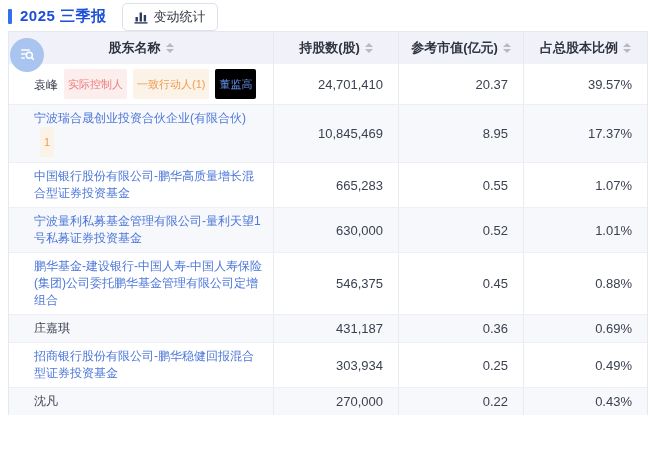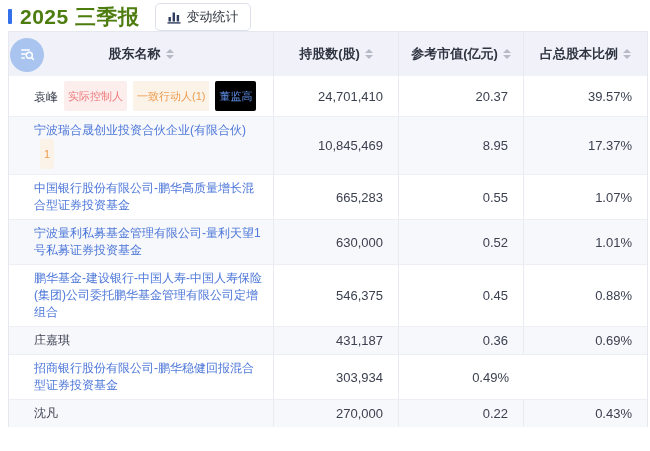--- a/index.html
+++ b/index.html
@@ -3,36 +3,36 @@
 <meta charset="utf-8">
 <style>
   * { box-sizing: border-box; margin: 0; padding: 0; }
   html, body { width: 650px; height: 451px; overflow: hidden; background: #fff;
     font-family: "Liberation Sans", "DejaVu Sans", sans-serif; }
 
   
   .topbar { display: flex; align-items: center; height: 31px; padding: 2px 0 0 8px; }
   .accent-bar { width: 4px; height: 15px; background: #3370eb; border-radius: 1px;
     margin-right: 8px; flex: none; }
-  .page-title { font-size: 21px; font-weight: bold; color: #4d7c0f; letter-spacing: .5px; }
+  .page-title { font-size: 15px; font-weight: bold; color: #1d4ed8; letter-spacing: .5px; }
   .stats-btn { display: flex; align-items: center; gap: 6px; margin-left: 15px;
     background: #fff; border: 1px solid #dddfeb; border-radius: 5px;
     padding: 4px 11px; font-size: 13px; color: #2f3540; cursor: pointer;
     font-family: inherit; text-align: center; }
   .stats-btn svg { display: block; }
 
   
   .table { position: relative; margin: 0 0 0 8px; width: 640px;
     border: 1px solid #e6e8f0; border-bottom: none; background: #fff; }
   .float-search { position: absolute; top: 6px; left: 1px; width: 34px; height: 34px;
     border-radius: 50%; background: #a9c4ee; border: none; display: flex;
     align-items: center; justify-content: center; cursor: pointer; z-index: 3; }
 
   .thead { display: grid; grid-template-columns: 265px 125px 125px 1fr;
-    background: #f1f2f9; height: 44px; }
+    background: #f1f2f9; height: 32px; }
   .th { display: flex; align-items: center; justify-content: center; gap: 5px;
     font-size: 13px; font-weight: bold; color: #2e3340; cursor: pointer;
     border-right: 1px solid #e7e9f1; }
   .th:last-child { border-right: none; }
 
   .sort { display: inline-flex; flex-direction: column; gap: 2px; }
   .sort .up { width: 0; height: 0; border-left: 4px solid transparent;
     border-right: 4px solid transparent; border-bottom: 4px solid #b6bac6; }
   .sort .down { width: 0; height: 0; border-left: 4px solid transparent;
     border-right: 4px solid transparent; border-top: 4px solid #b6bac6; }
@@ -189,20 +189,21 @@
     <div class="td num">0.69%</div>
   </div>
 
   <div class="tr is-link">
     <div class="td name-cell">
       <div class="name-wrap">
         <span class="name">招商银行股份有限公司-鹏华稳健回报混合型证券投资基金</span><span class="tags"></span>
       </div>
     </div>
     <div class="td num">303,934</div>
+    <div class="td num">0.25</div>
     <div class="td num">0.49%</div>
   </div>
 
   <div class="tr">
     <div class="td name-cell">
       <div class="name-wrap">
         <span class="name">沈凡</span><span class="tags"></span>
       </div>
     </div>
     <div class="td num">270,000</div>

